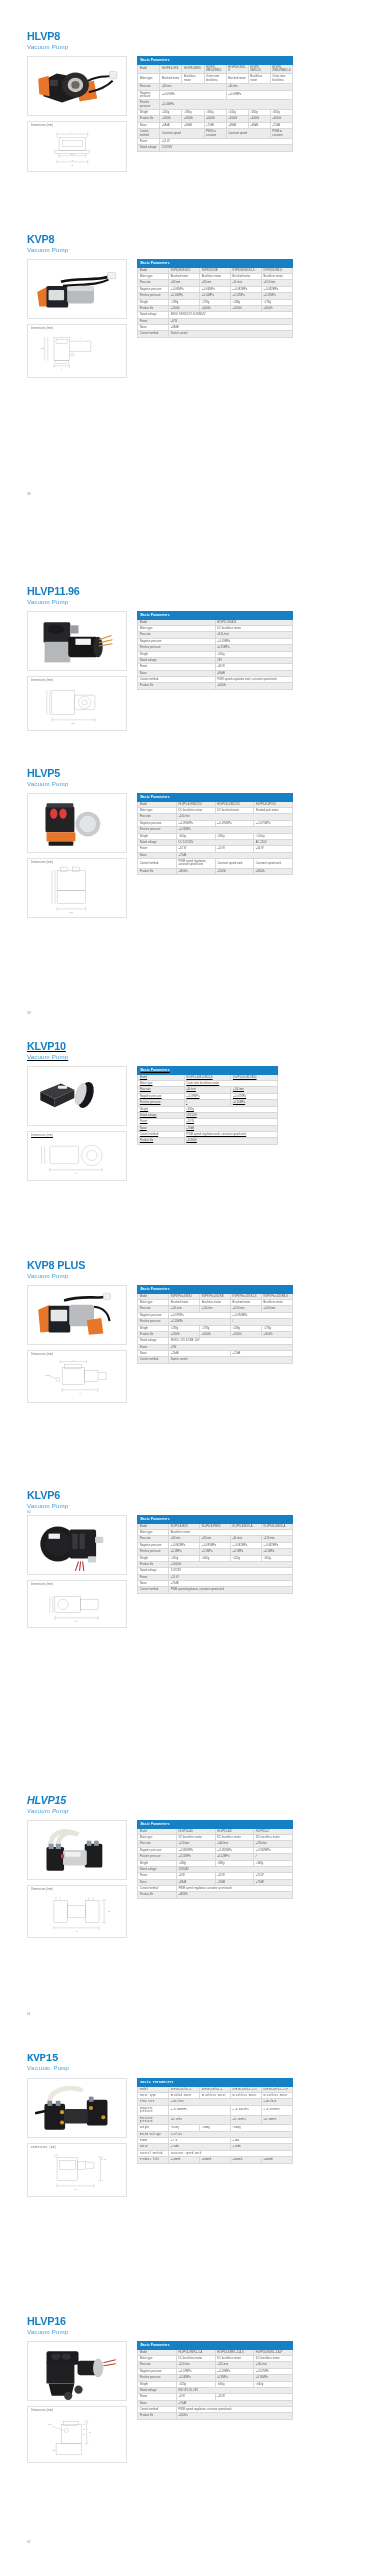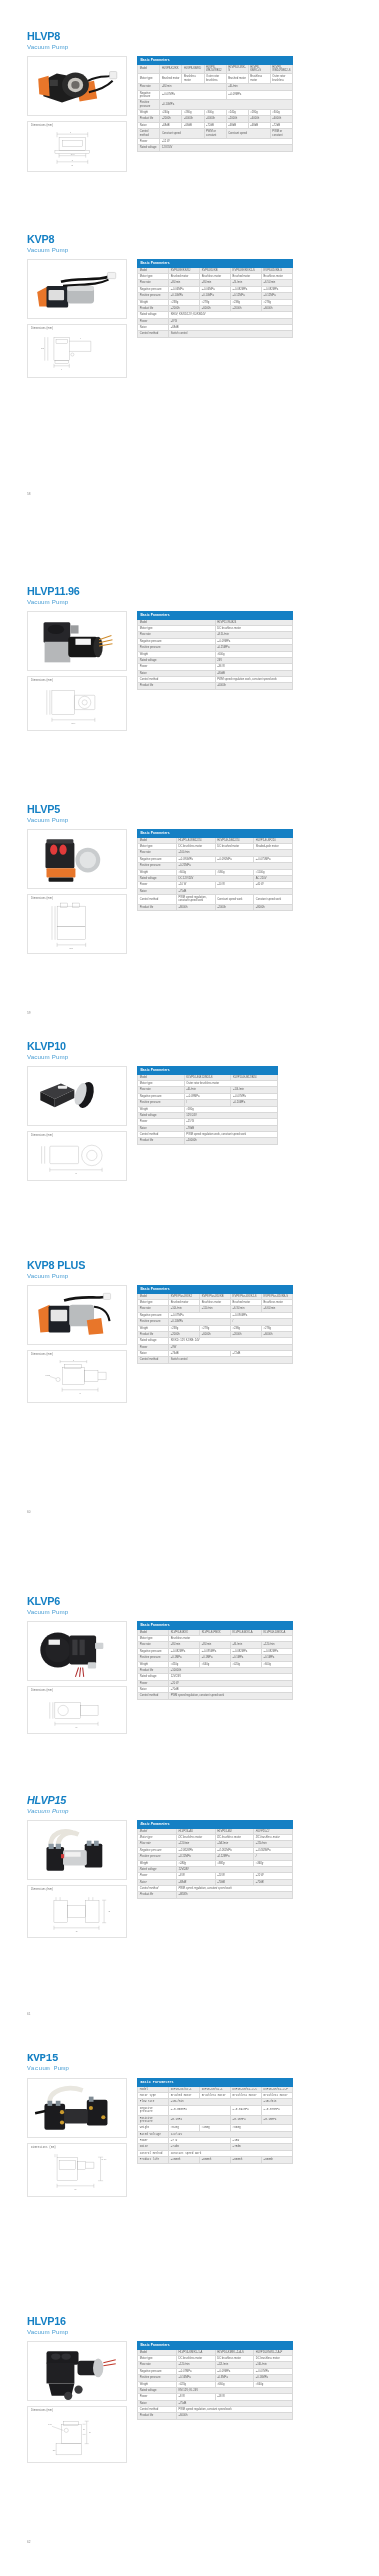--- a/index.html
+++ b/index.html
@@ -437,21 +437,21 @@
               </tr>
               <tr>
                 <td class="rowlabel">Product life</td>
                 <td>≥6000h</td>
               </tr>
             </tbody>
           </table>
         </div>
       </div>
     </div>
-    <div class="product" style="position: absolute; left: 0px; right: 0px; top: 768px; margin-top: 36px;">
+    <div class="product" style="position: absolute; left: 0px; right: 0px; top: 768px;">
       <div class="prod-title">HLVP5</div>
       <div class="prod-sub">Vacuum Pump</div>
       <div class="prod-body">
         <div class="left-col">
           <div class="photo-box">
             <svg width="93" height="52" viewBox="0 0 180 100">
               <g>
                 <rect x="28" y="18" width="56" height="50" rx="3" fill="#232326"></rect>
                 <rect x="30" y="12" width="52" height="8" rx="2" fill="#3a3a3d"></rect>
                 <ellipse cx="44" cy="32" rx="7" ry="10" fill="#e23b3b"></ellipse>
@@ -545,21 +545,21 @@
                 <td class="rowlabel">Product life</td>
                 <td>≥8000h</td>
                 <td>≥2000h</td>
                 <td>≥8000h</td>
               </tr>
             </tbody>
           </table>
         </div>
       </div>
     </div>
-    <div class="product" style="position: absolute; left: 0px; right: 15px; top: 1041px;">
+    <div class="product" style="position: absolute; left: 0px; right: 15px; top: 1041px; text-decoration: underline;">
       <div class="prod-title">KLVP10</div>
       <div class="prod-sub">Vacuum Pump</div>
       <div class="prod-body">
         <div class="left-col">
           <div class="photo-box">
             <svg width="93" height="52" viewBox="0 0 180 100">
               <g>
                 <path d="M18 42 L58 26 L84 38 L46 56 Z" fill="#3b3b3e"></path>
                 <path d="M18 42 L46 56 L46 72 L18 58 Z" fill="#1f1f21"></path>
                 <path d="M46 56 L84 38 L84 54 L46 72 Z" fill="#2b2b2d"></path>
@@ -754,21 +754,21 @@
               </tr>
               <tr>
                 <td class="rowlabel">Control method</td>
                 <td colspan="4">Switch control</td>
               </tr>
             </tbody>
           </table>
         </div>
       </div>
     </div>
-    <div class="product" style="position: absolute; left: 0px; right: 0px; top: 1596px;">
+    <div class="product" style="position: absolute; left: 0px; right: 0px; top: 1490px;">
       <div class="prod-title">KLVP6</div>
       <div class="prod-sub">Vacuum Pump</div>
       <div class="prod-body">
         <div class="left-col">
           <div class="photo-box">
             <svg width="93" height="56" viewBox="0 0 180 108">
               <g>
                 <ellipse cx="52" cy="52" rx="34" ry="34" fill="#1c1c1f"></ellipse>
                 <ellipse cx="52" cy="52" rx="24" ry="24" fill="#222225"></ellipse>
                 <rect x="74" y="24" width="52" height="56" rx="4" fill="#202023"></rect>

